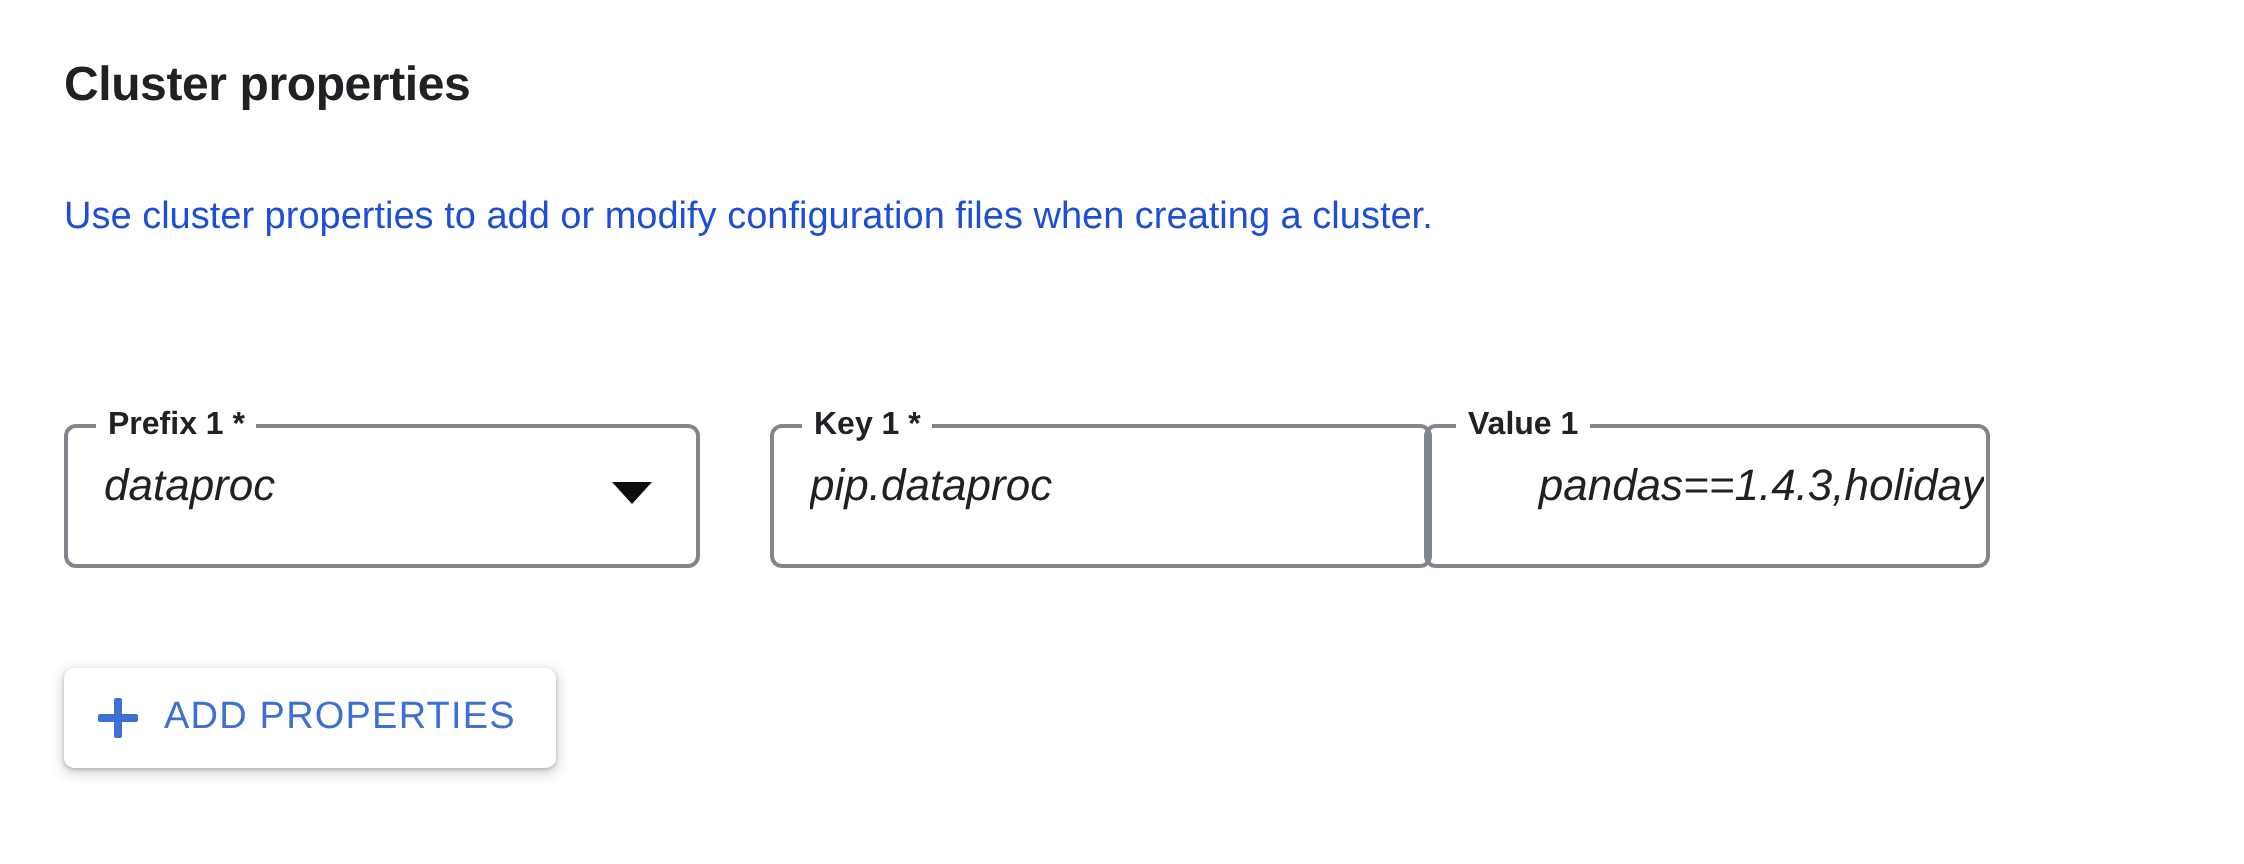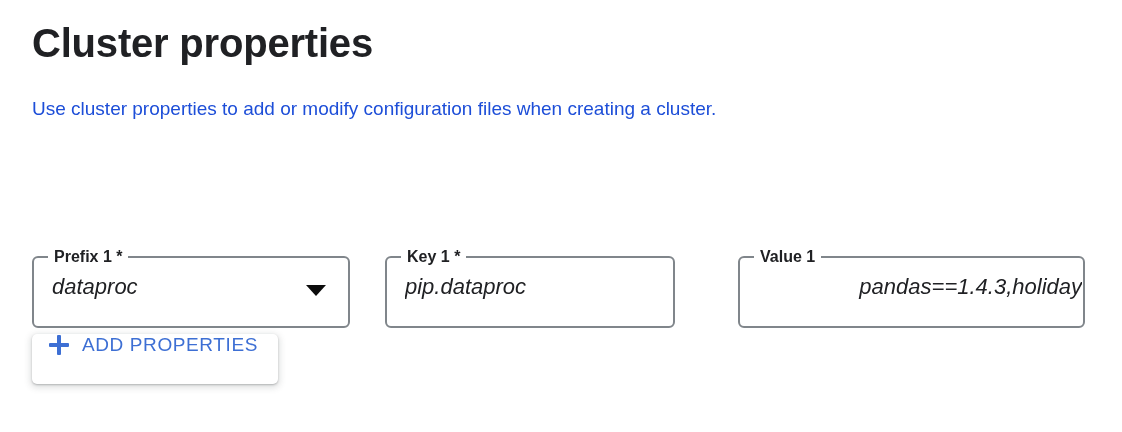--- a/index.html
+++ b/index.html
@@ -22,21 +22,21 @@
     left: 0; top: 0;
     width: 1122px;
     height: 432px;
   }
 
   
   .page-title {
     position: absolute;
     left: 32px;
     top: 22px;
-    font-size: 40px;
+    font-size: 24px;
     line-height: 42px;
     font-weight: 700;
     letter-spacing: -0.2px;
     color: #202124;
     white-space: nowrap;
   }
 
   .page-subtitle {
     position: absolute;
     left: 32px;
@@ -54,25 +54,24 @@
     left: 0;
     top: 205px;
     height: 80px;
   }
 
   .field {
     position: absolute;
     top: 0;
     height: 79px;
     box-sizing: border-box;
-    margin-top: 44px;
   }
   .field-prefix { left: 32px;  width: 318px; }
-  .field-key    { left: 385px; width: 290px; }
-  .field-value  { left: 738px; width: 347px; }
+  .field-key    { left: 385px; width: 331px; }
+  .field-value  { left: 712px; width: 283px; }
 
   
   .outline {
     position: absolute;
     left: 0;
     top: 0;
     right: 0;
     bottom: 0;
     margin: 0;
     padding: 0;
@@ -126,20 +125,21 @@
     border-top: 11px solid #0c0c0c;
   }
 
   
   .add-btn {
     position: absolute;
     left: 32px;
     top: 334px;
     height: 50px;
     display: flex;
+    align-items: center;
     gap: 12px;
     padding: 0 20px 0 16px;
     background: #ffffff;
     border: none;
     border-radius: 5px;
     box-shadow: 0 1px 2px 0 rgba(60,64,67,0.30), 0 2px 6px 2px rgba(60,64,67,0.15);
     cursor: pointer;
     font-family: "Liberation Sans", sans-serif;
   }
   .plus-icon {

